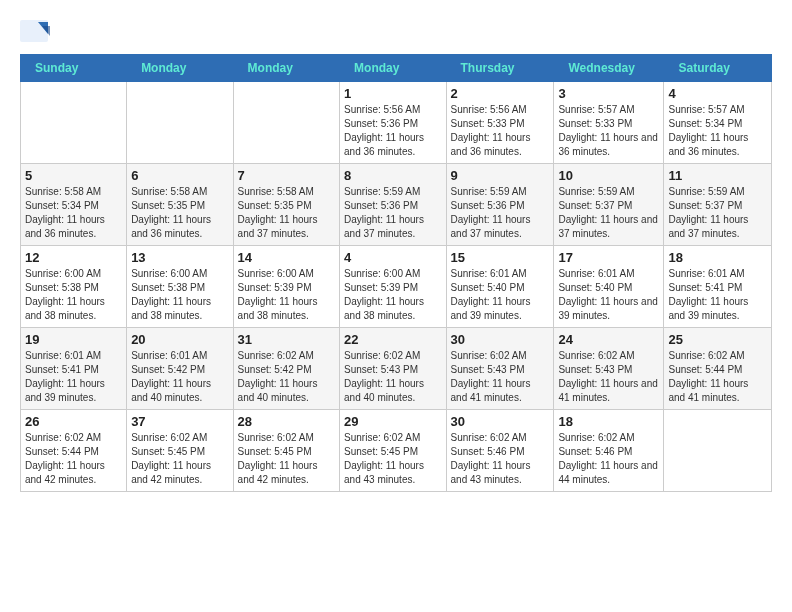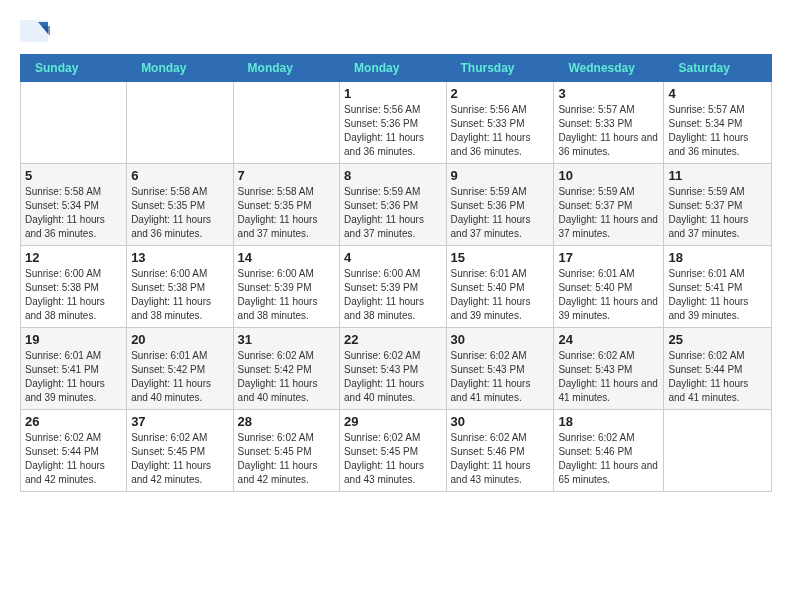--- a/index.html
+++ b/index.html
@@ -308,18 +308,18 @@
         <td>
           <div class="day-number">30</div>
           <div class="day-info">Sunrise: 6:02 AM</div>
           <div class="day-info">Sunset: 5:46 PM</div>
           <div class="day-info">Daylight: 11 hours and 43 minutes.</div>
         </td>
         <td>
           <div class="day-number">18</div>
           <div class="day-info">Sunrise: 6:02 AM</div>
           <div class="day-info">Sunset: 5:46 PM</div>
-          <div class="day-info">Daylight: 11 hours and 65 minutes.</div>
+          <div class="day-info">Daylight: 11 hours and 44 minutes.</div>
         </td>
         <td class="empty-cell"></td>
       </tr>
     </tbody>
 </table>
 
 </body></html>

